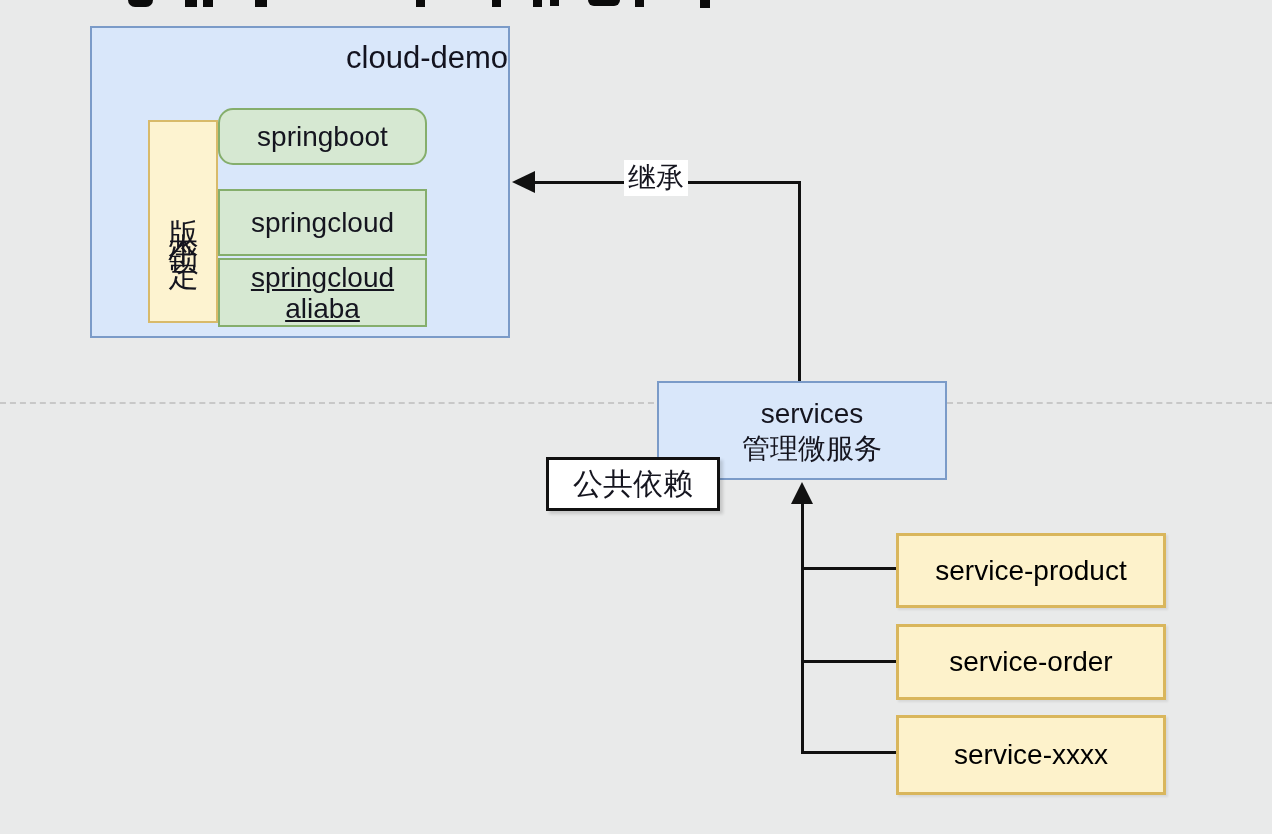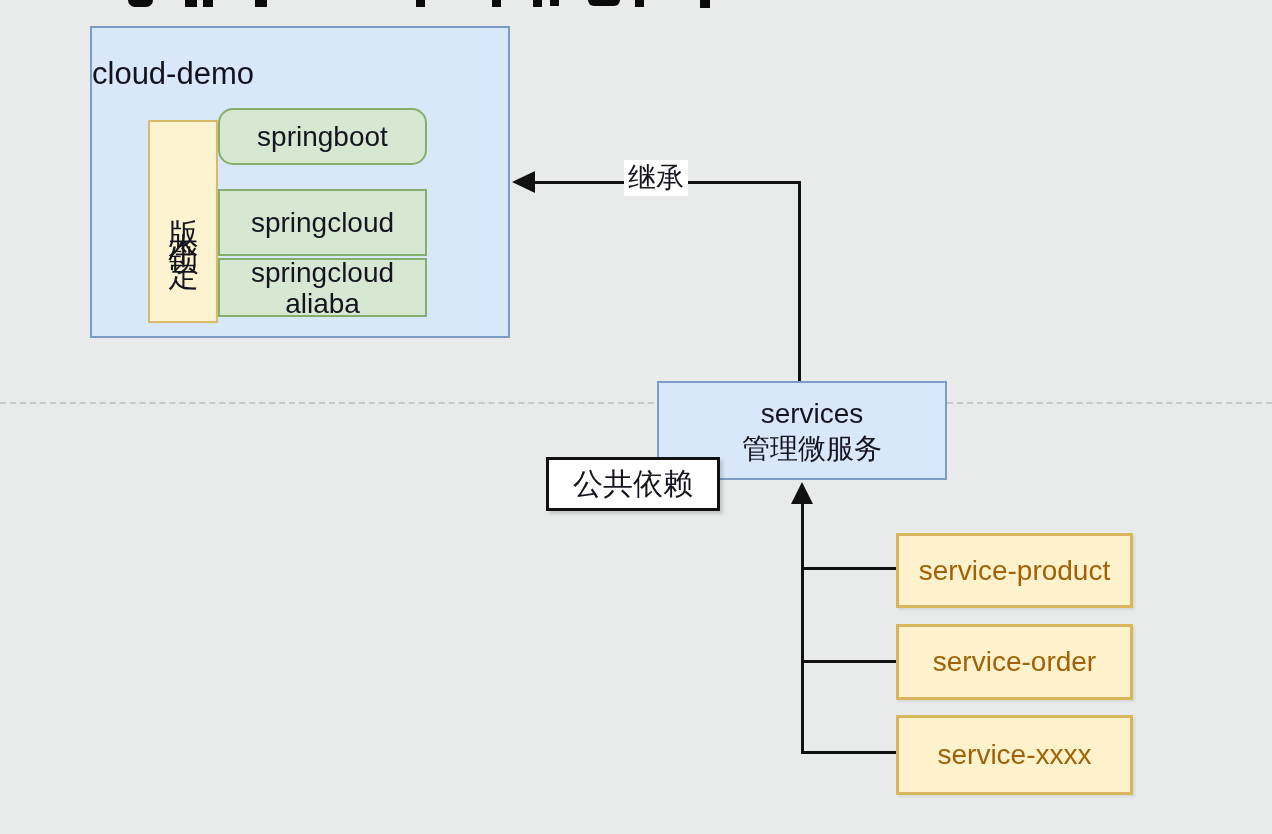--- a/index.html
+++ b/index.html
@@ -41,63 +41,63 @@
     font-size:28px;line-height:34px;padding:1px 4px;color:#15151f;
   }
 
   
   .node{position:absolute;box-sizing:border-box;z-index:3;}
   .blue{background:#d9e7fa;border:2px solid #7b9bc8;}
 
   
   .cloud-demo{left:90px;top:26px;width:420px;height:312px;}
   .cloud-demo .node-title{
-    text-align:left;margin-top:28px;font-size:31px;color:#13131f;
+    text-align:right;margin-top:12px;font-size:31px;color:#13131f;
   }
   .version-lock{
     position:absolute;left:56px;top:92px;width:70px;height:203px;
     box-sizing:border-box;background:#fdf3d0;border:2px solid #d8ba6a;
     display:flex;align-items:center;justify-content:center;z-index:4;
   }
   .vtext{
     writing-mode:vertical-lr;text-orientation:upright;
     font-size:30px;letter-spacing:13px;color:#15151f;
   }
   .module{
     position:absolute;left:126px;width:209px;box-sizing:border-box;
     background:#d6e8d2;border:2px solid #85ae6c;
     display:flex;align-items:center;justify-content:center;text-align:center;
     font-size:28px;line-height:31px;color:#15151f;z-index:4;padding:0 6px;
   }
   .m1{top:80px;height:57px;border-radius:15px;}
   .m2{top:161px;height:67px;}
-  .m3{top:230px;height:59px;}
+  .m3{top:230px;height:69px;text-decoration:underline;}
 
   
   .services{
     left:657px;top:381px;width:290px;height:99px;
     display:flex;flex-direction:column;align-items:center;justify-content:center;
     font-size:28px;line-height:35px;text-align:center;padding-left:20px;
   }
 
   
   .label-box{
     position:absolute;left:546px;top:457px;width:174px;height:54px;
     box-sizing:border-box;background:#ffffff;border:3px solid #111111;
     display:flex;align-items:center;justify-content:center;
     font-size:30px;color:#15151f;z-index:5;
     box-shadow:3px 3px 3px rgba(0,0,0,0.15);
   }
 
   
   .svc{
-    left:896px;width:237px;box-sizing:border-box;
+    left:896px;width:270px;box-sizing:border-box;
     background:#fdf2cb;border:3px solid #d9b65c;
     display:flex;align-items:center;justify-content:center;
-    font-size:28px;color:#a16207;
+    font-size:28px;color:#000000;
     box-shadow:2px 2px 2px rgba(0,0,0,0.08);
   }
   .svc-product{top:533px;height:75px;}
   .svc-order{top:624px;height:76px;}
   .svc-xxxx{top:715px;height:80px;}
 </style>
 </head>
 <body>
 
 <div class="canvas">

